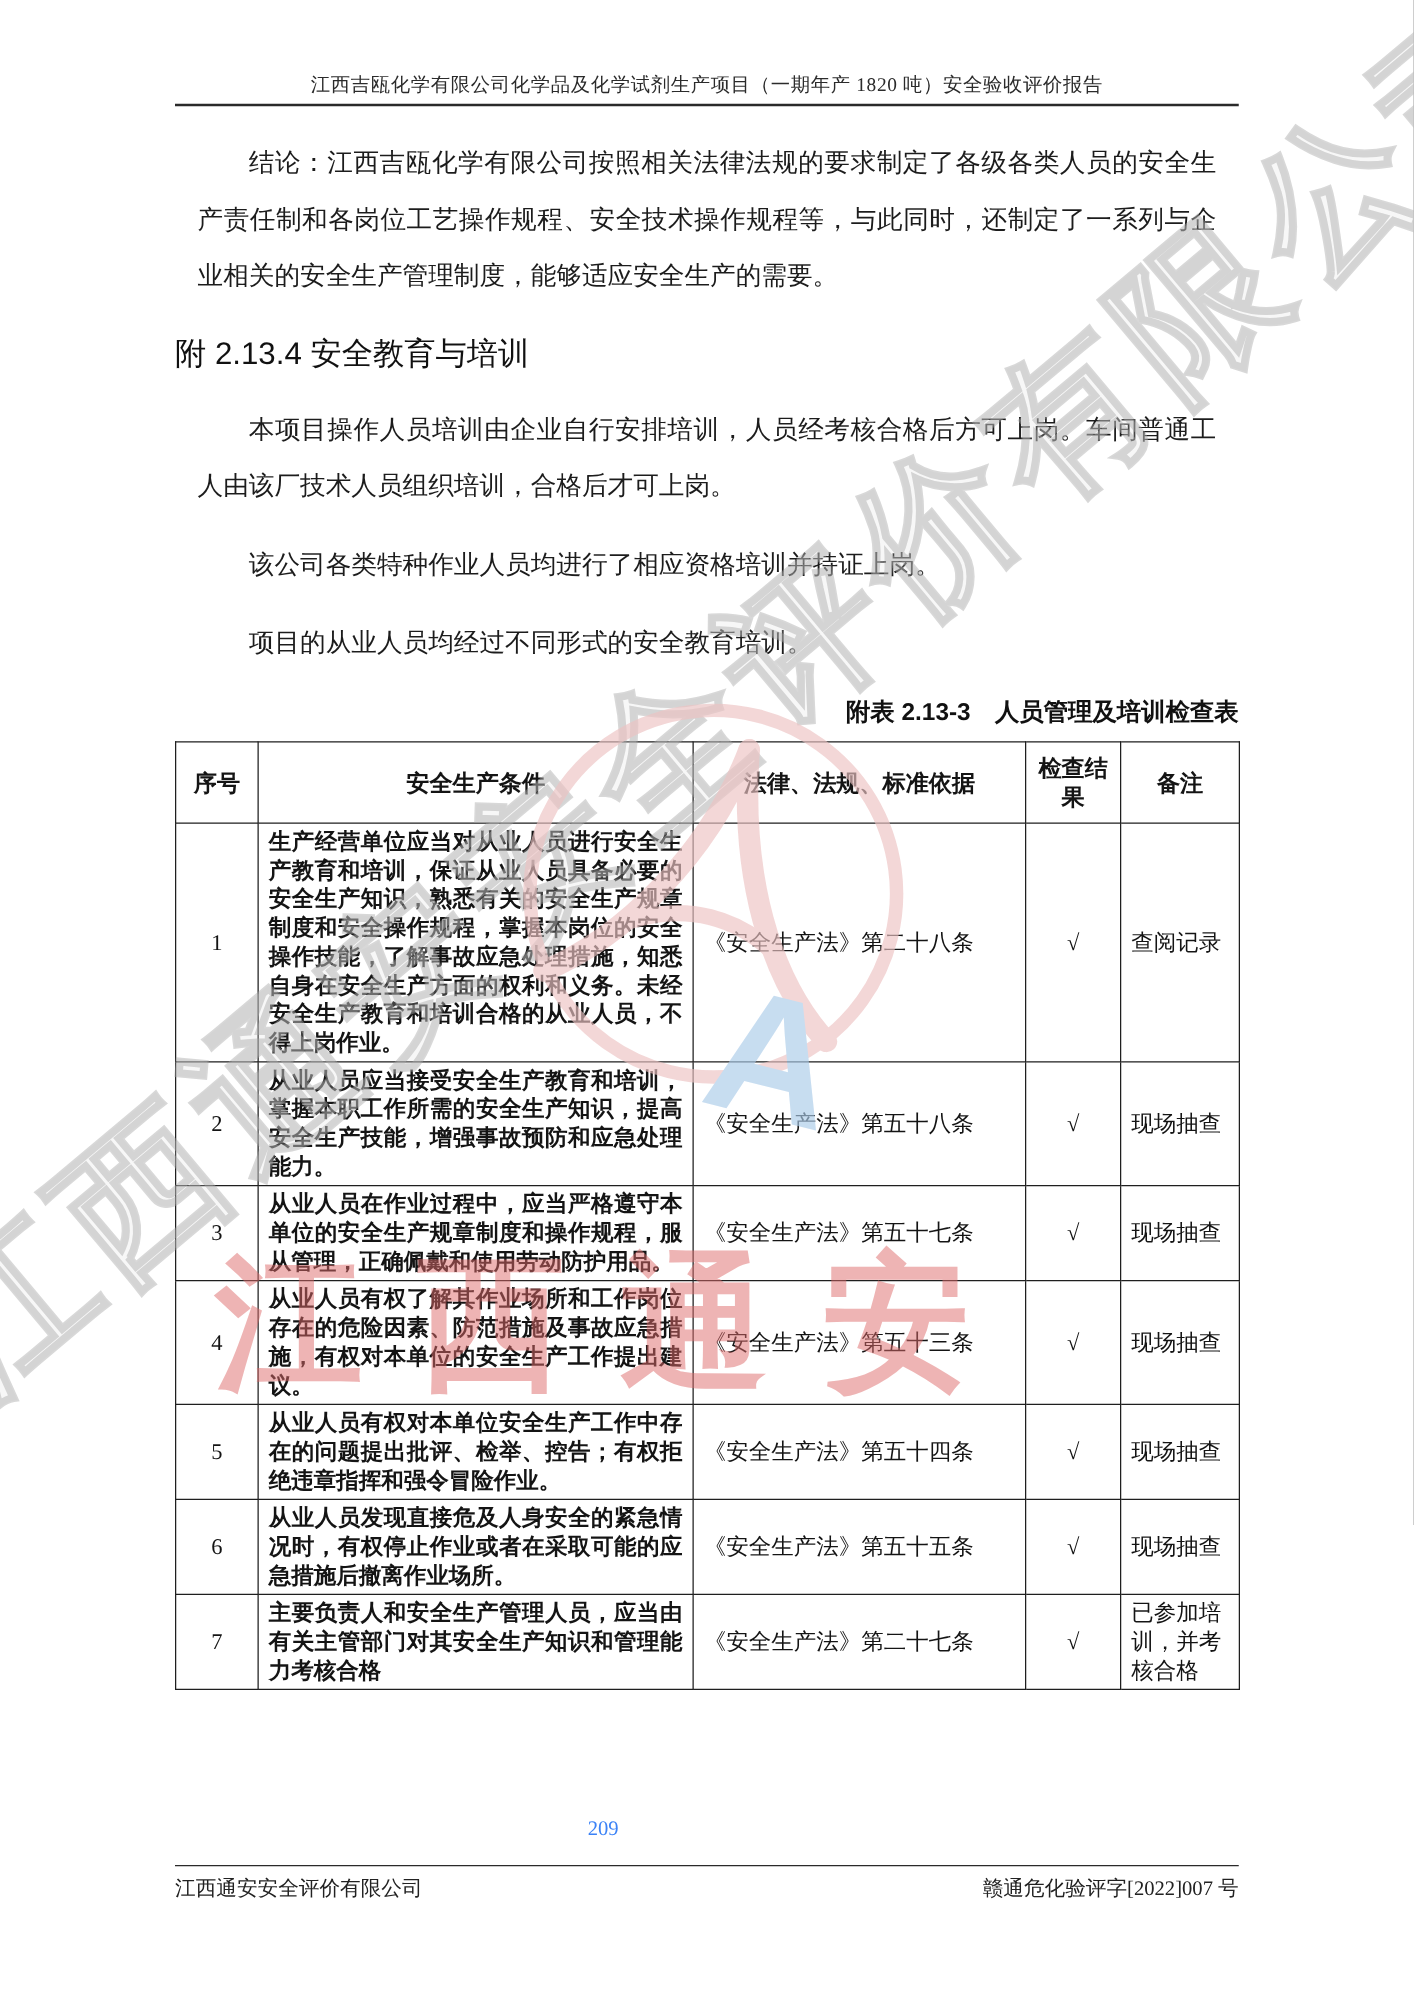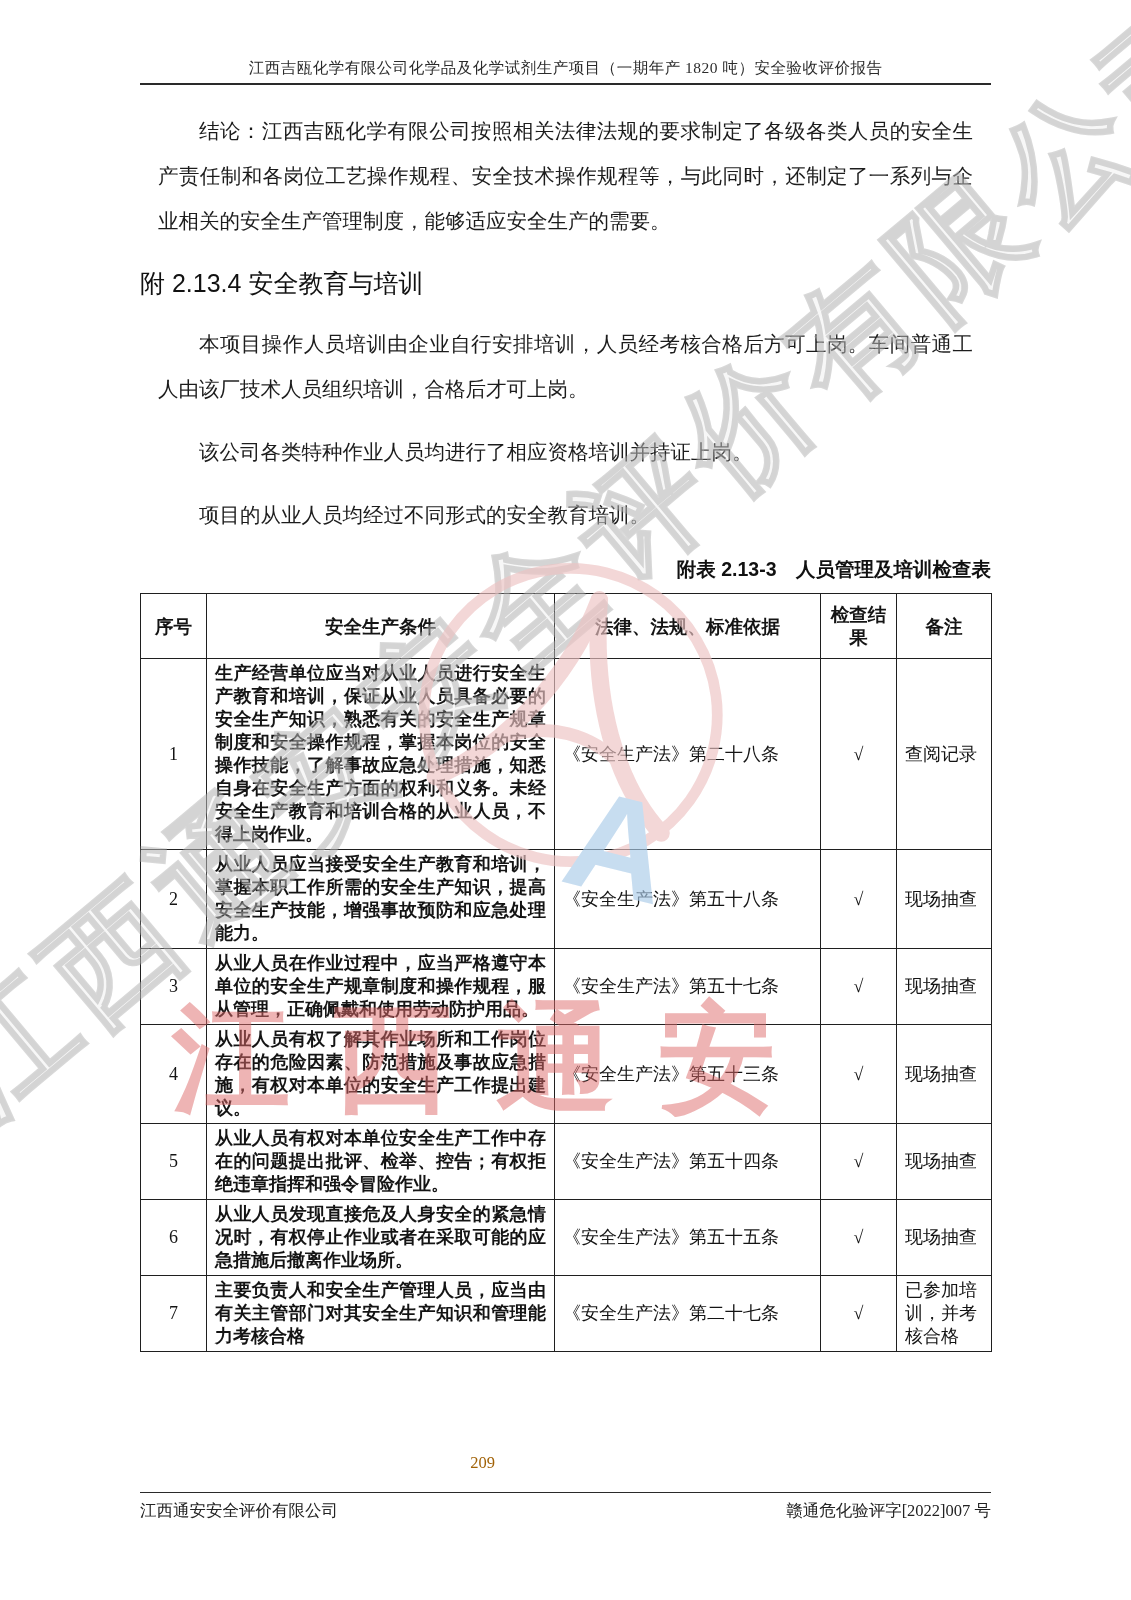--- a/index.html
+++ b/index.html
@@ -44,21 +44,21 @@
     height:58px; text-align:center; font-weight:bold; font-size:18.5px;
     font-family:"Liberation Sans","DejaVu Sans",sans-serif;
   }
   td.cell-no, td.cell-result { text-align:center; }
   td.cell-basis, td.cell-note { text-align:left; }
   td.cell-cond { text-align:justify;font-weight:bold; }
 
   
   .page-num {
     position:absolute; left:0; width:965px; top:1453px;
-    text-align:center; font-size:16.5px; color:#a16207;
+    text-align:center; font-size:16.5px; color:#3b82f6;
   }
   .footer-rule {
     position:absolute; left:140px; width:851px; top:1492px;
     border-top:1.6px solid #2a2a2a; height:0;
   }
   .footer-row {
     position:absolute; left:140px; width:851px; top:1500px;
     display:flex; justify-content:space-between;
     font-size:16.5px; color:#222;
   }

